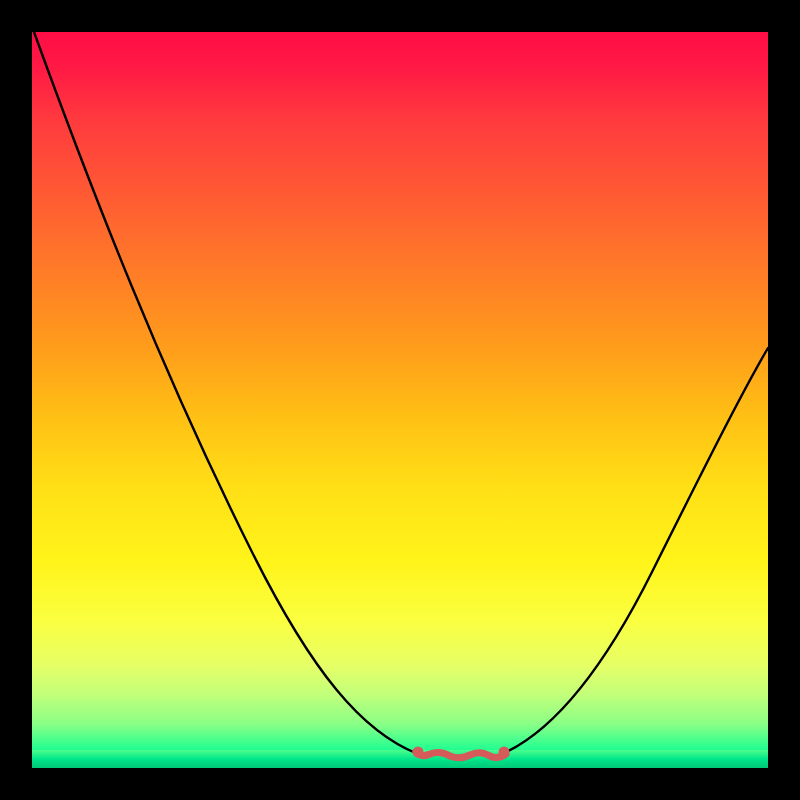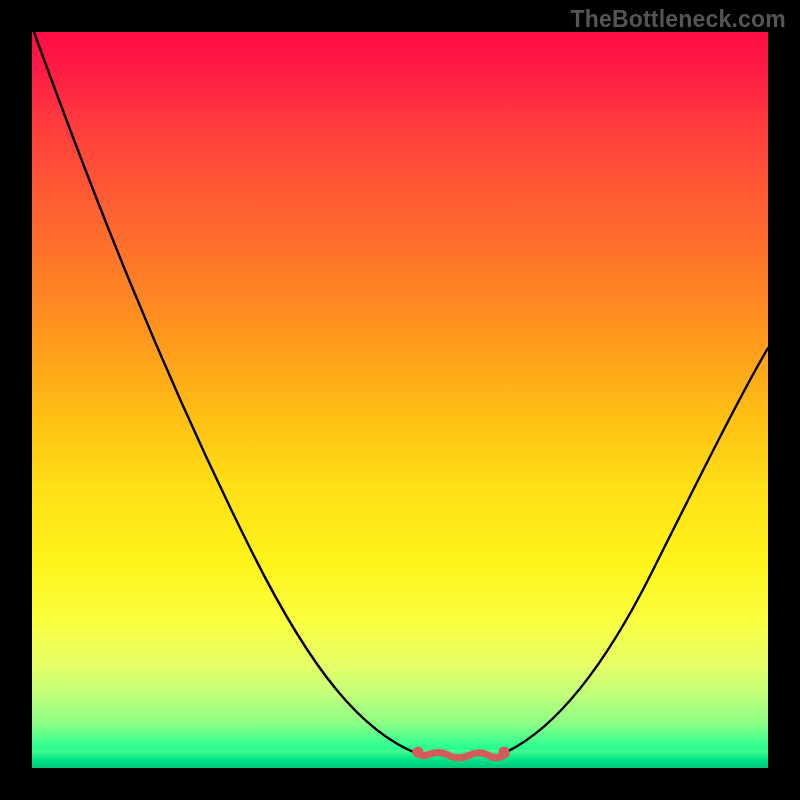--- a/index.html
+++ b/index.html
@@ -80,21 +80,20 @@
     top: 0;
     width: 736px;
     height: 736px;
     overflow: visible;
   }
 </style>
 </head>
 <body>
 
 <div class="frame">
-  <div class="watermark">TheBottleneck.com</div>
 
   <div class="plot-outer">
     <div class="gradient"></div>
     <div class="green-band"></div>
 
     <svg class="curve" viewBox="0 0 736 736">
 
       <path d="M 2 0
                C 60 160, 130 340, 220 520
                C 280 640, 330 700, 386 722" fill="none" stroke="#000" stroke-width="2.4" stroke-linecap="round"></path>

